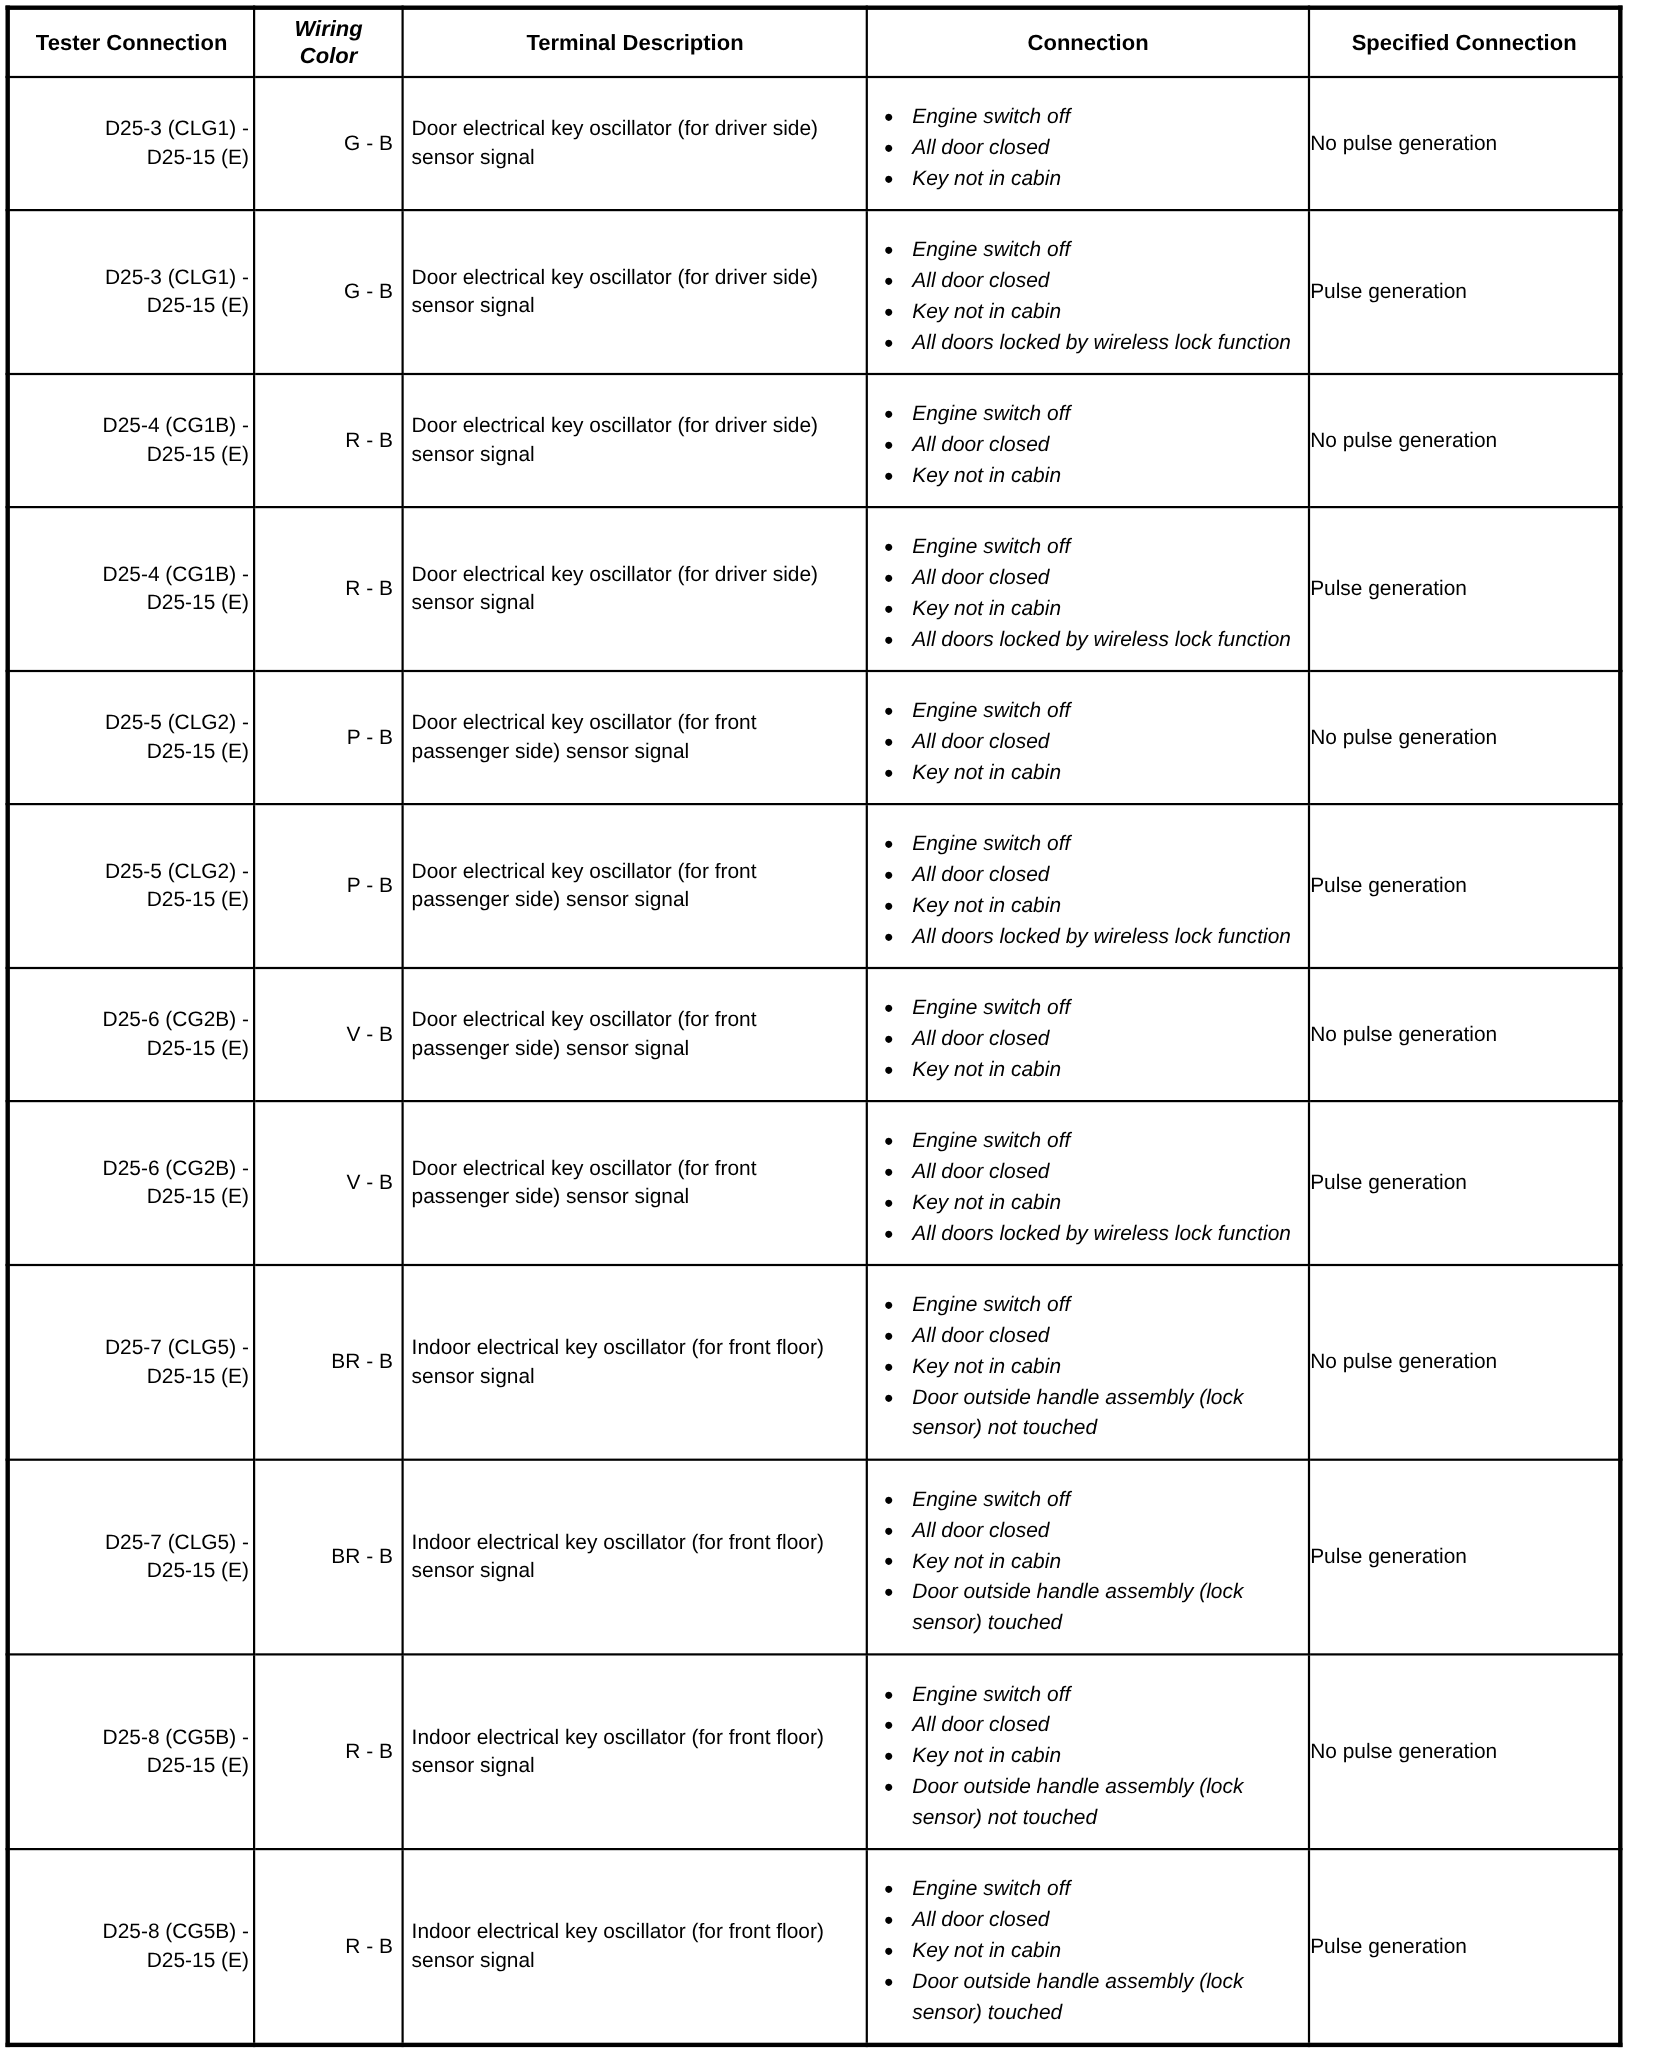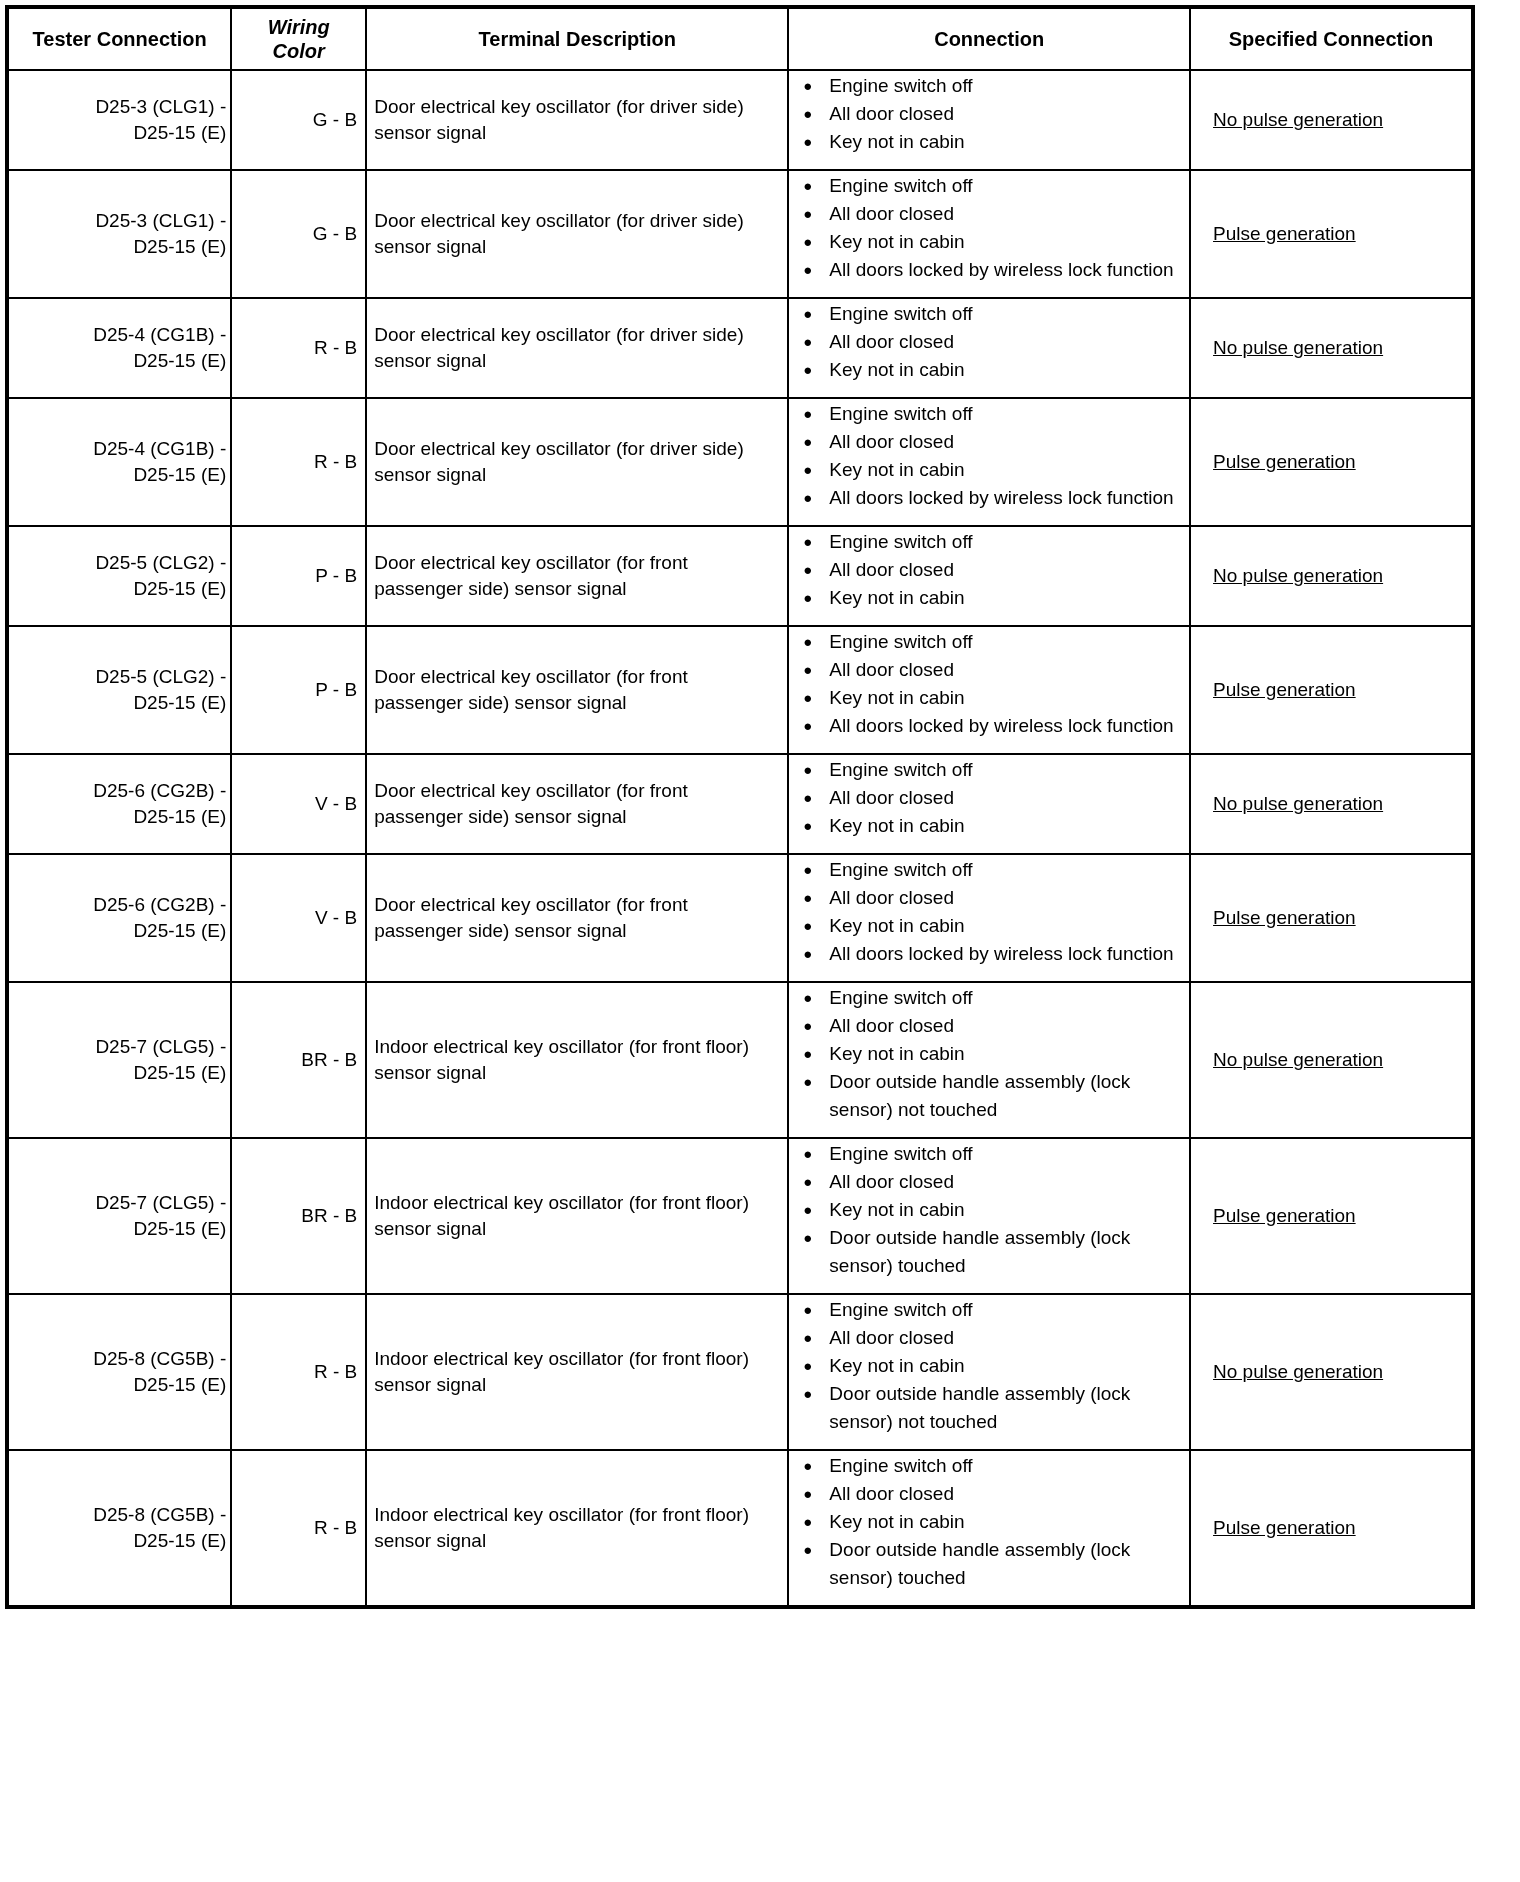--- a/index.html
+++ b/index.html
@@ -52,25 +52,25 @@
   }
   td.col-wiring {
     text-align: right;
   }
   td.col-terminal {
     padding-left: 7px;
     padding-right: 6px;
     margin-left: 24px;
   }
   td.col-condition {
-    padding: 1px 6px 13px 6px;
+    padding: 22px 6px 13px 6px;
+    font-style: italic;
   }
   td.col-specified {
-    padding-left: 22px;
-    text-decoration: underline;
+    padding-left: 0;
   }
   ul.cond-list {
     list-style: none;
     margin: 0;
     padding: 0;
   }
   ul.cond-list li {
     position: relative;
     padding-left: 34px;
     line-height: 28px;

